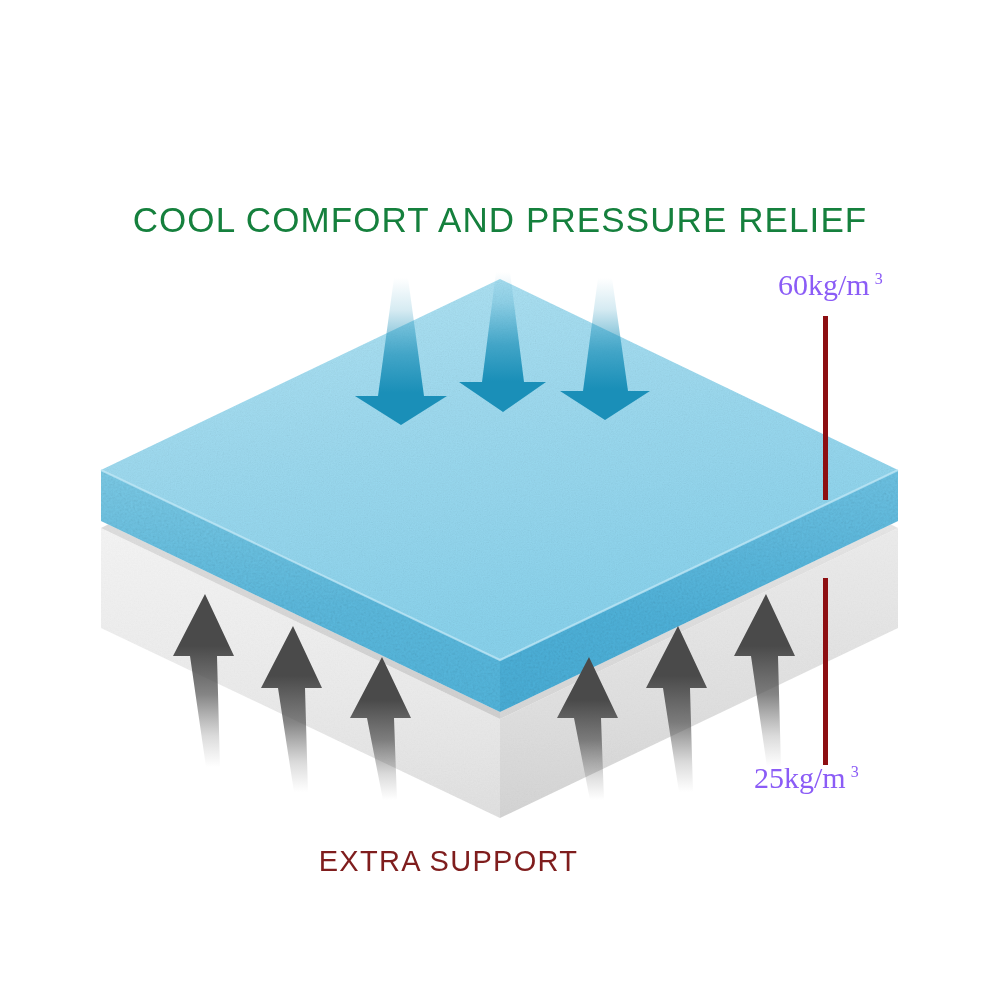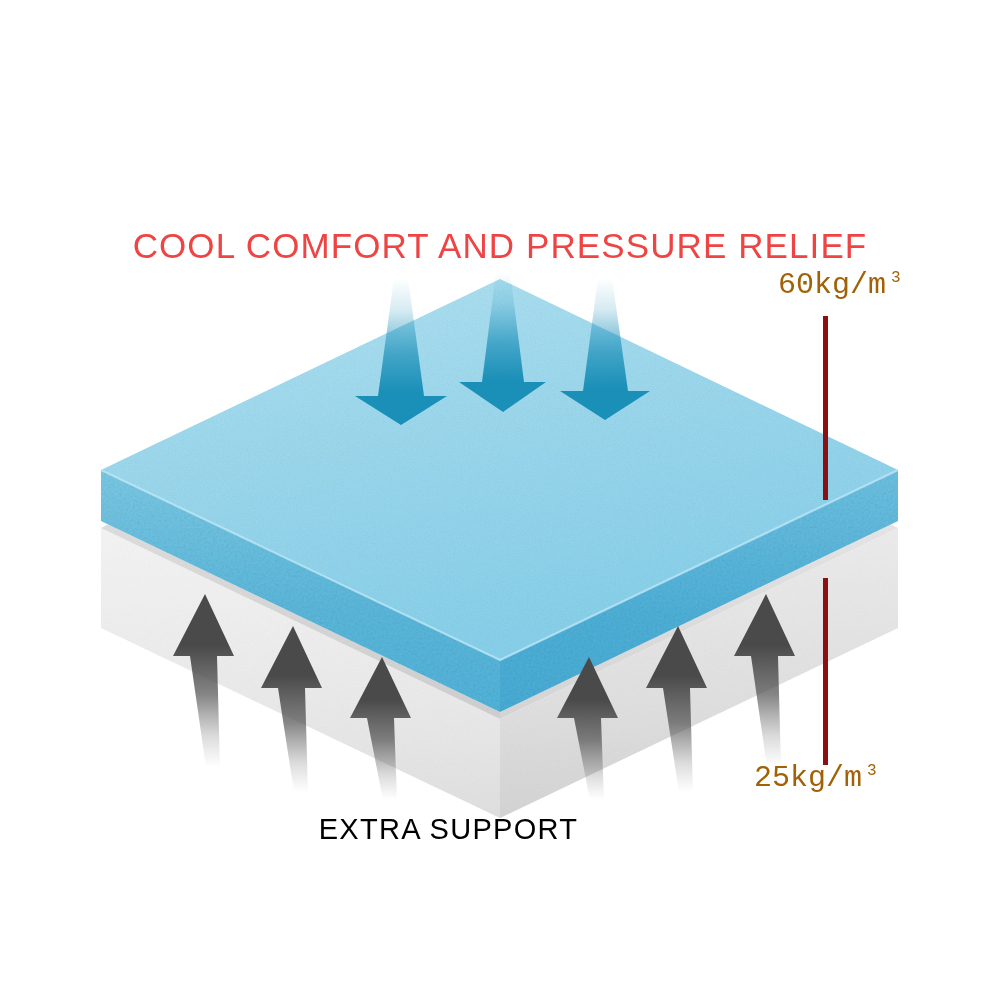--- a/index.html
+++ b/index.html
@@ -28,51 +28,50 @@
     position: absolute;
     left: 0;
     top: 199px;
     width: 1000px;
     text-align: center;
     font-family: "Liberation Sans", sans-serif;
     font-size: 35px;
     line-height: 42px;
     letter-spacing: 1.1px;
     font-weight: 400;
-    color: #ef4444;
+    color: #15803d;
     white-space: nowrap;
     user-select: none;
-    margin-top: 26px;
   }
 
   
   #footer-caption {
     position: absolute;
     left: 0;
-    top: 811px;
+    top: 843px;
     width: 897px;
     text-align: center;
     font-family: "Liberation Sans", sans-serif;
     font-size: 29px;
     line-height: 36px;
     letter-spacing: 1.3px;
     font-weight: 400;
-    color: #000000;
+    color: #7f1d1d;
     white-space: nowrap;
     user-select: none;
   }
 
   
   .density-label {
     position: absolute;
-    font-family: Liberation Mono, monospace;
+    font-family: Liberation Serif, serif;
     font-size: 30px;
     line-height: 34px;
     font-weight: 400;
-    color: #a16207;
+    color: #8b5cf6;
     white-space: nowrap;
     user-select: none;
   }
   .density-label .sup {
     font-size: 16px;
     vertical-align: super;
     margin-left: 5px;
     line-height: 1;
   }
   #label-top    { left: 778px; top: 268px; }

